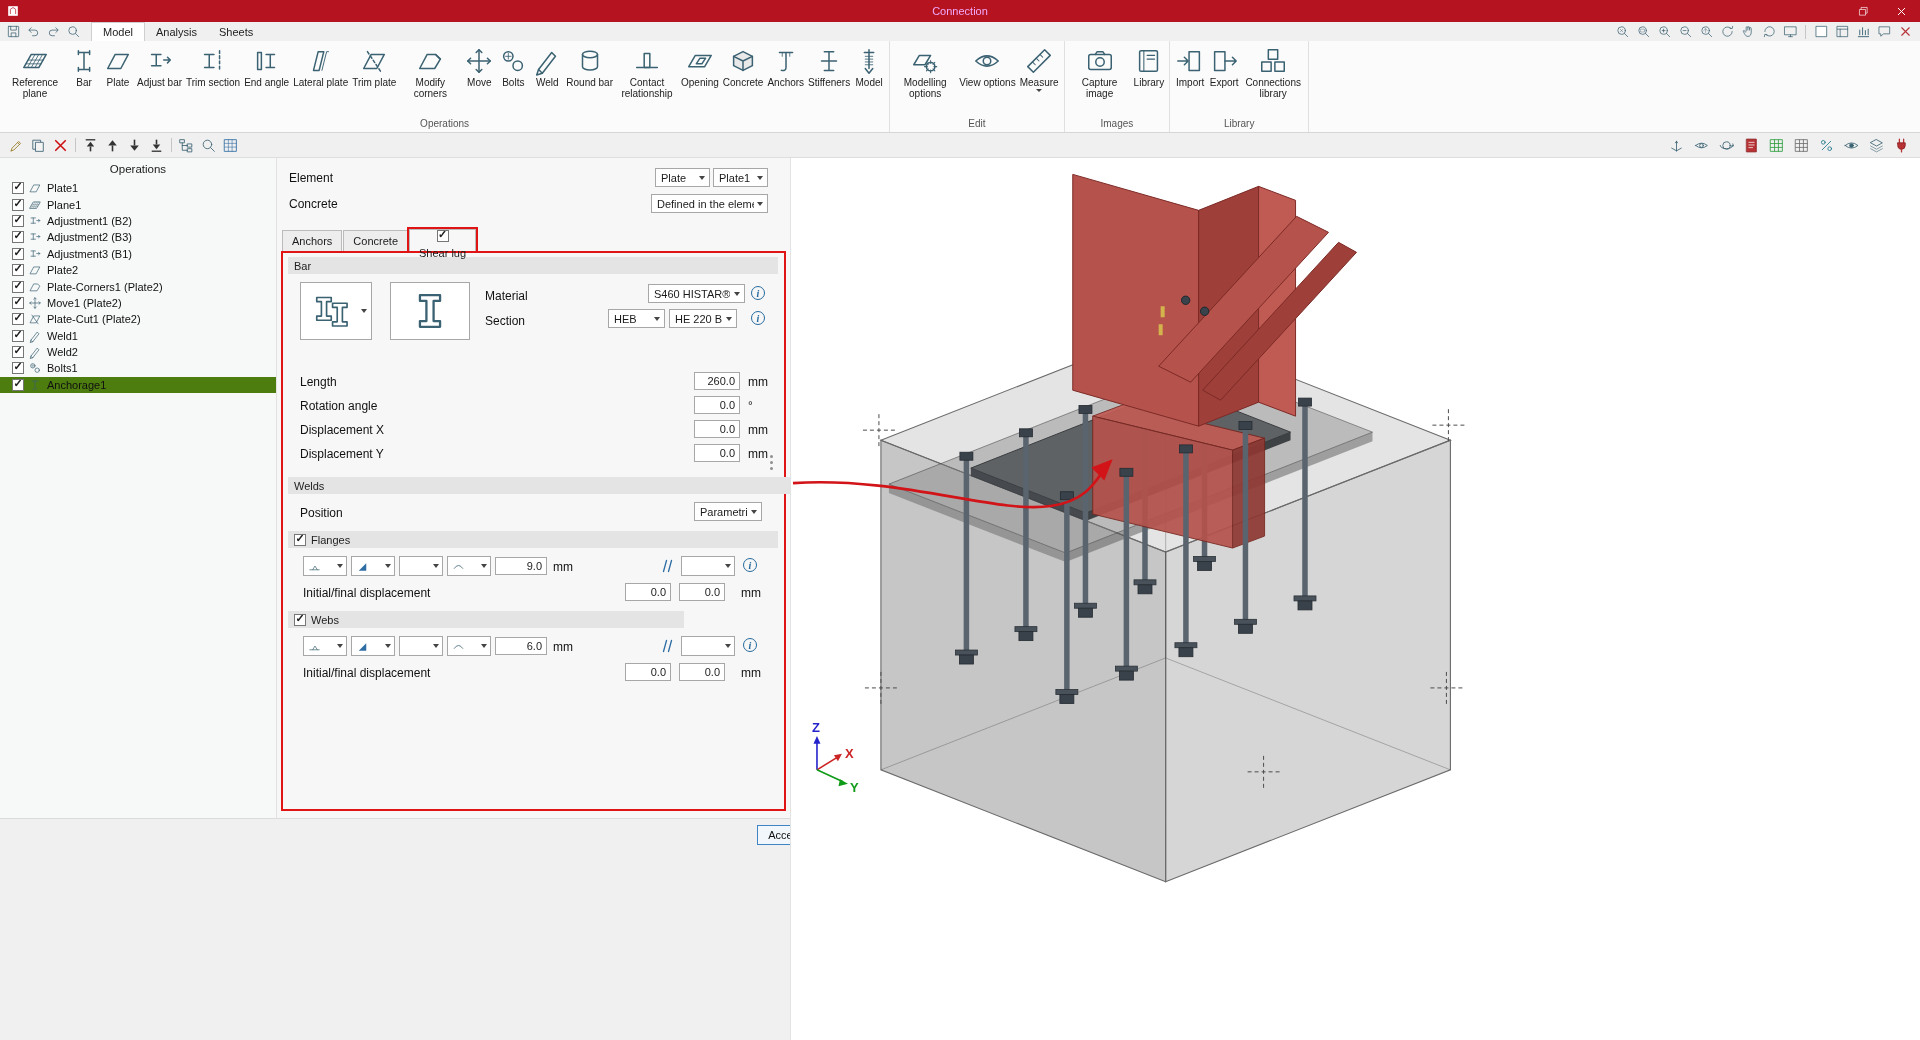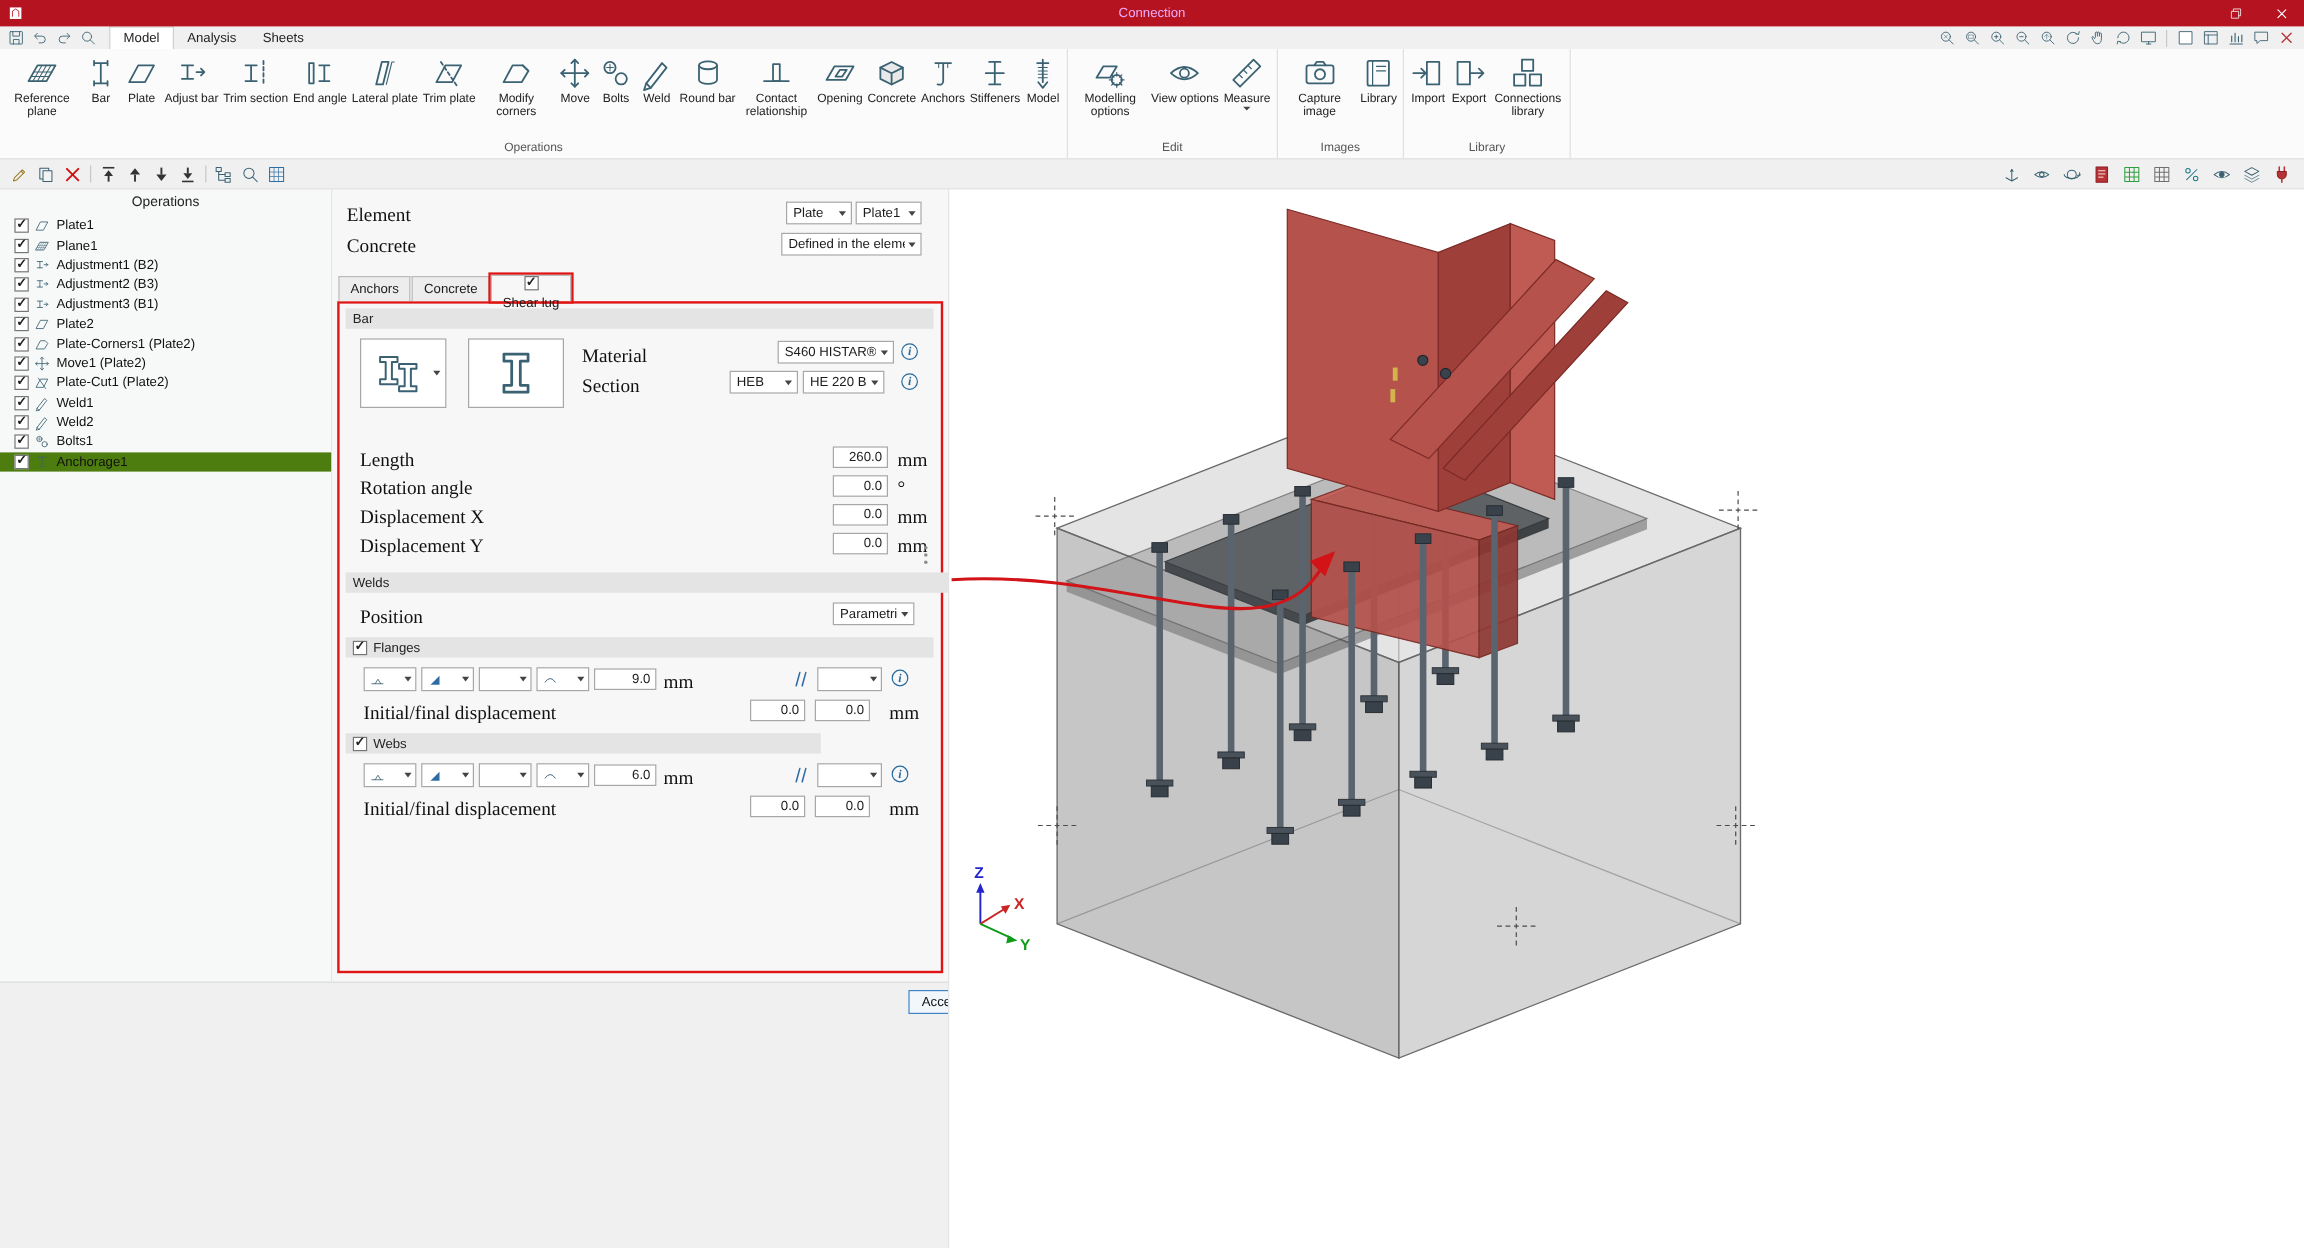--- a/index.html
+++ b/index.html
@@ -39,21 +39,21 @@
 .left-panel{position:absolute;left:0;top:158px;width:277px;height:660px;background:#f7f8f8;border-right:1px solid #e2e2e2;}
 .ops-title{text-align:center;font-size:11.5px;padding:5px 0 5px;color:#222;}
 .trow{height:16.4px;display:flex;align-items:center;gap:4px;padding-left:12px;font-size:11px;color:#111;}
 .trow.selected{background:#4d7c0f;}
 .cb{width:12px;height:12px;background:#fff;border:1px solid #767676;position:relative;display:inline-block;flex:none;}
 .cb.checked::after{content:"✓";position:absolute;left:0.5px;top:-3px;font-size:11px;font-weight:bold;color:#222;}
 .ticon16{width:15px;display:inline-flex;flex:none;}
 .tlbl{white-space:nowrap;}
 
 .center-panel{position:absolute;left:277px;top:158px;width:513px;height:660px;background:#f7f7f7;}
-.label,.unit{position:absolute;font-size:16px;color:#111;white-space:nowrap;font-family:Liberation Serif, serif;}
+.label,.unit{position:absolute;font-size:12px;color:#111;white-space:nowrap;}
 .combo{position:absolute;height:19px;background:#fff;border:1px solid #a7a7a7;display:flex;align-items:center;padding:0 4px 0 5px;font-size:11px;gap:3px;}
 .ctext{white-space:nowrap;overflow:hidden;}
 .arr{margin-left:auto;width:0;height:0;border-left:3.5px solid transparent;border-right:3.5px solid transparent;border-top:4px solid #444;flex:none;}
 .field{position:absolute;height:18px;background:#fff;border:1px solid #a7a7a7;display:flex;align-items:center;justify-content:flex-end;padding:0 4px;font-size:11px;}
 .info{position:absolute;width:14px;height:14px;border:1px solid #256a9e;border-radius:50%;color:#256a9e;font-size:10px;display:flex;align-items:center;justify-content:center;font-family:"Liberation Serif",serif;font-style:italic;font-weight:bold;background:#f7f7f7;}
 .ptabs{position:absolute;left:5px;top:71px;display:flex;align-items:flex-end;z-index:2;}
 .ptab{height:21px;display:flex;align-items:center;gap:5px;padding:0 9px;background:#ededed;border:1px solid #bbb;border-bottom:none;margin-right:1px;font-size:11px;}
 .ptab.active{background:#f7f7f7;height:22px;flex-direction:column;}
 .ptab.hl{box-shadow:0 0 0 2px var(--accent);}
 .red-box{position:absolute;left:4px;top:93px;width:505px;height:560px;border:2px solid var(--accent);background:#f7f7f7;}

